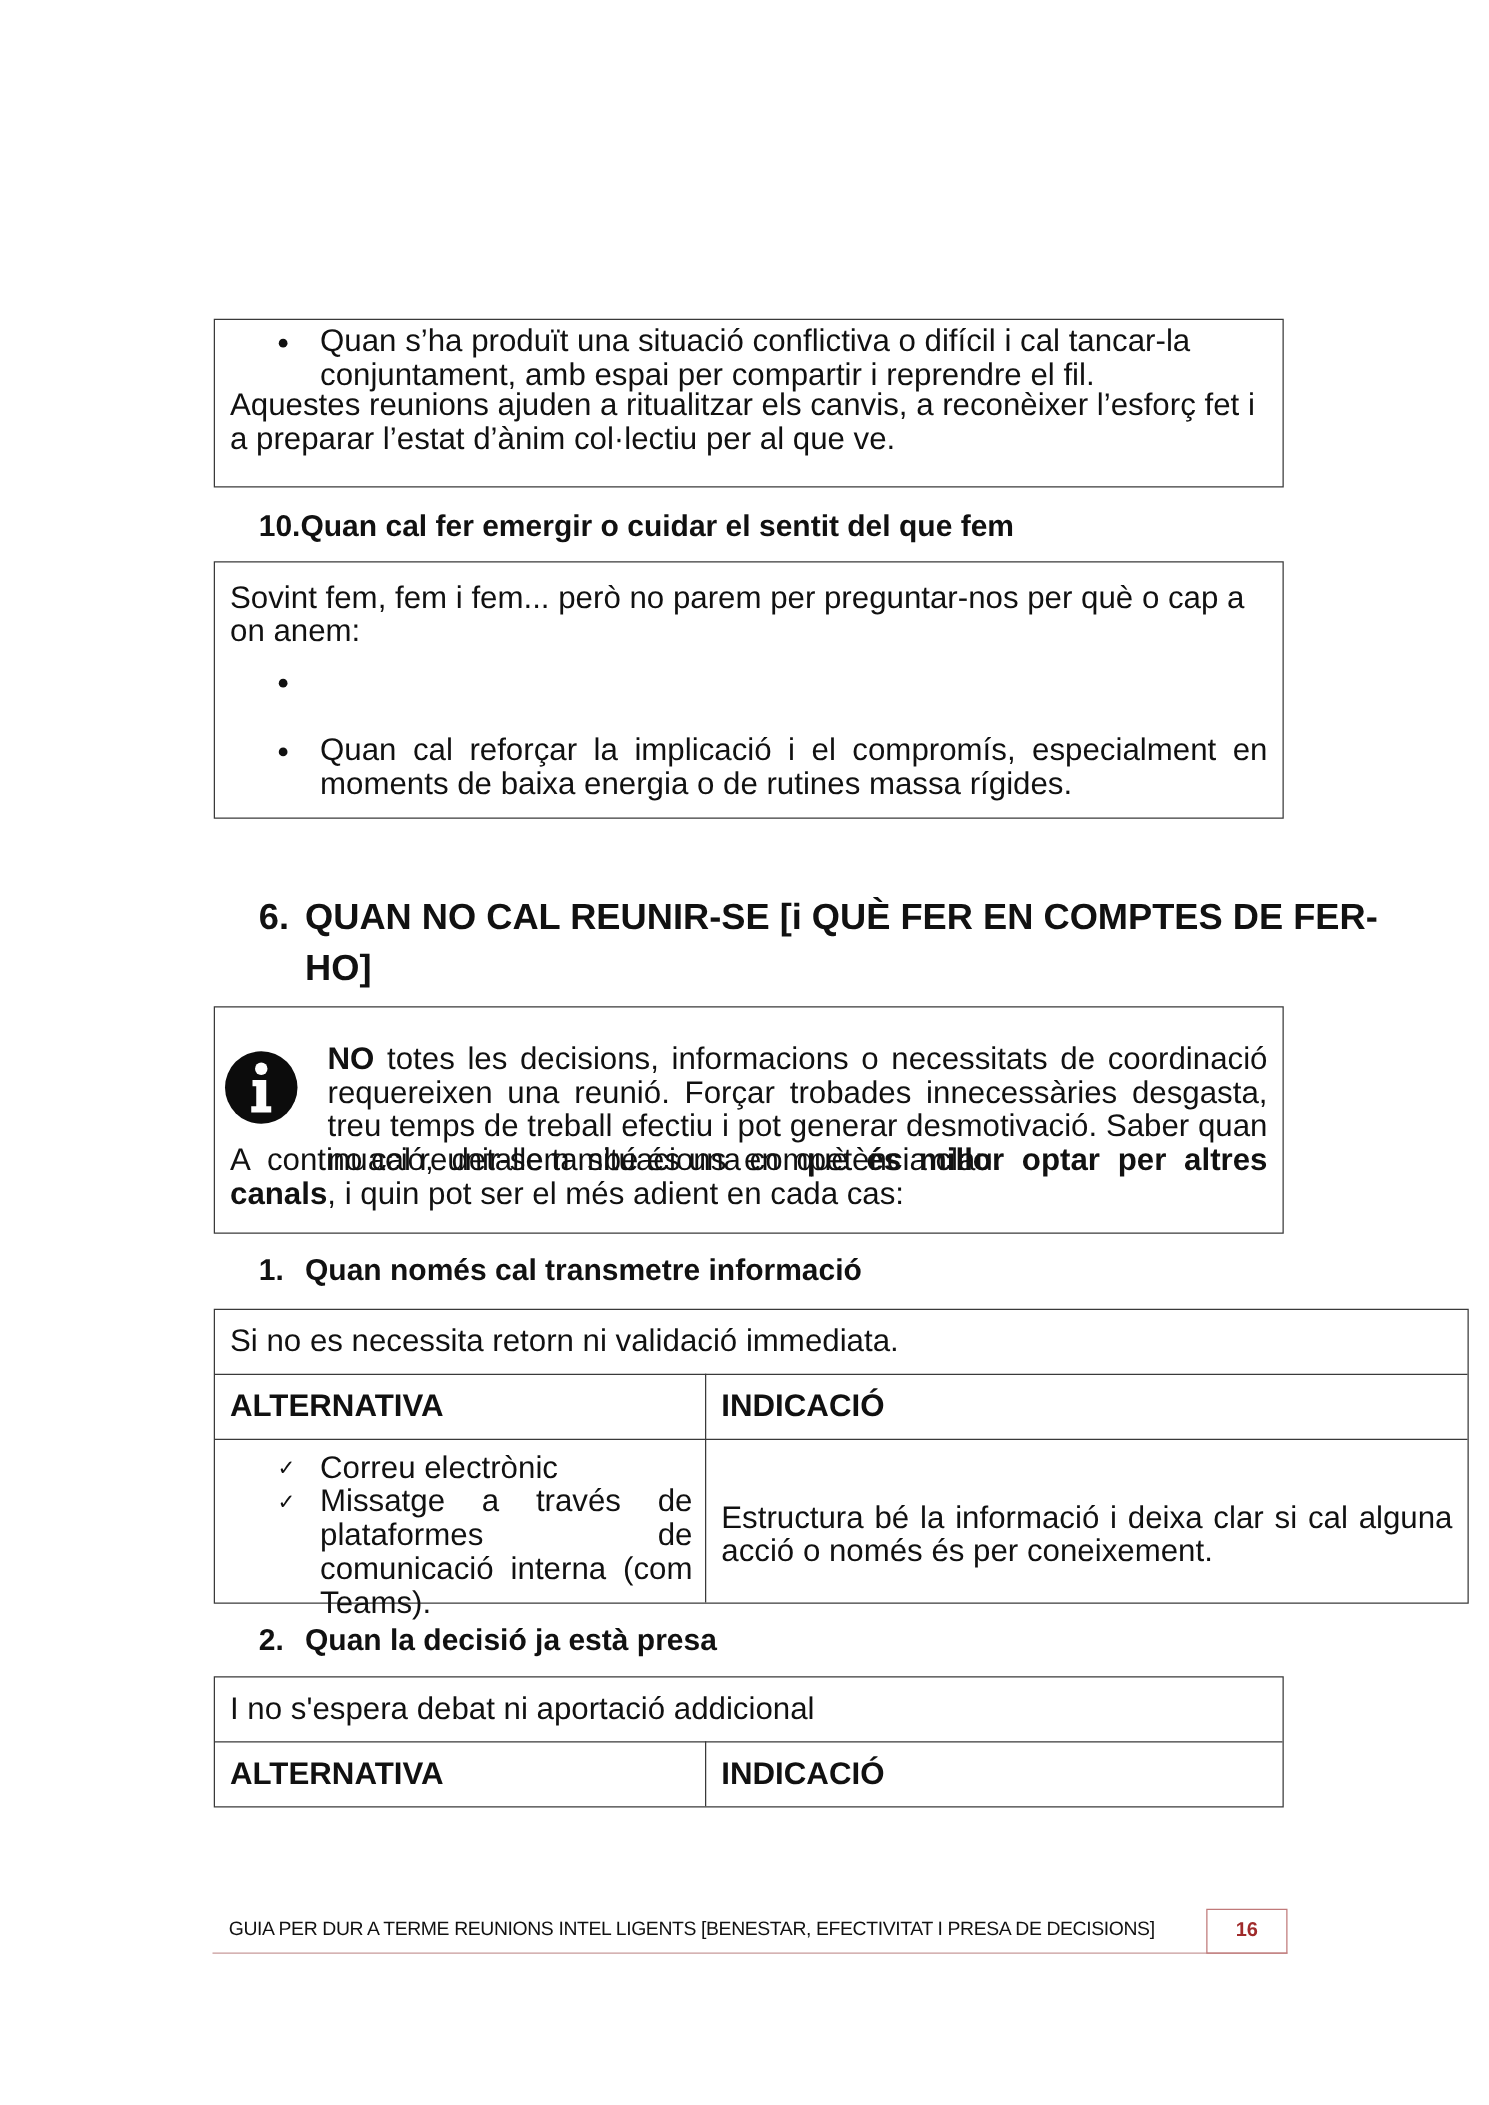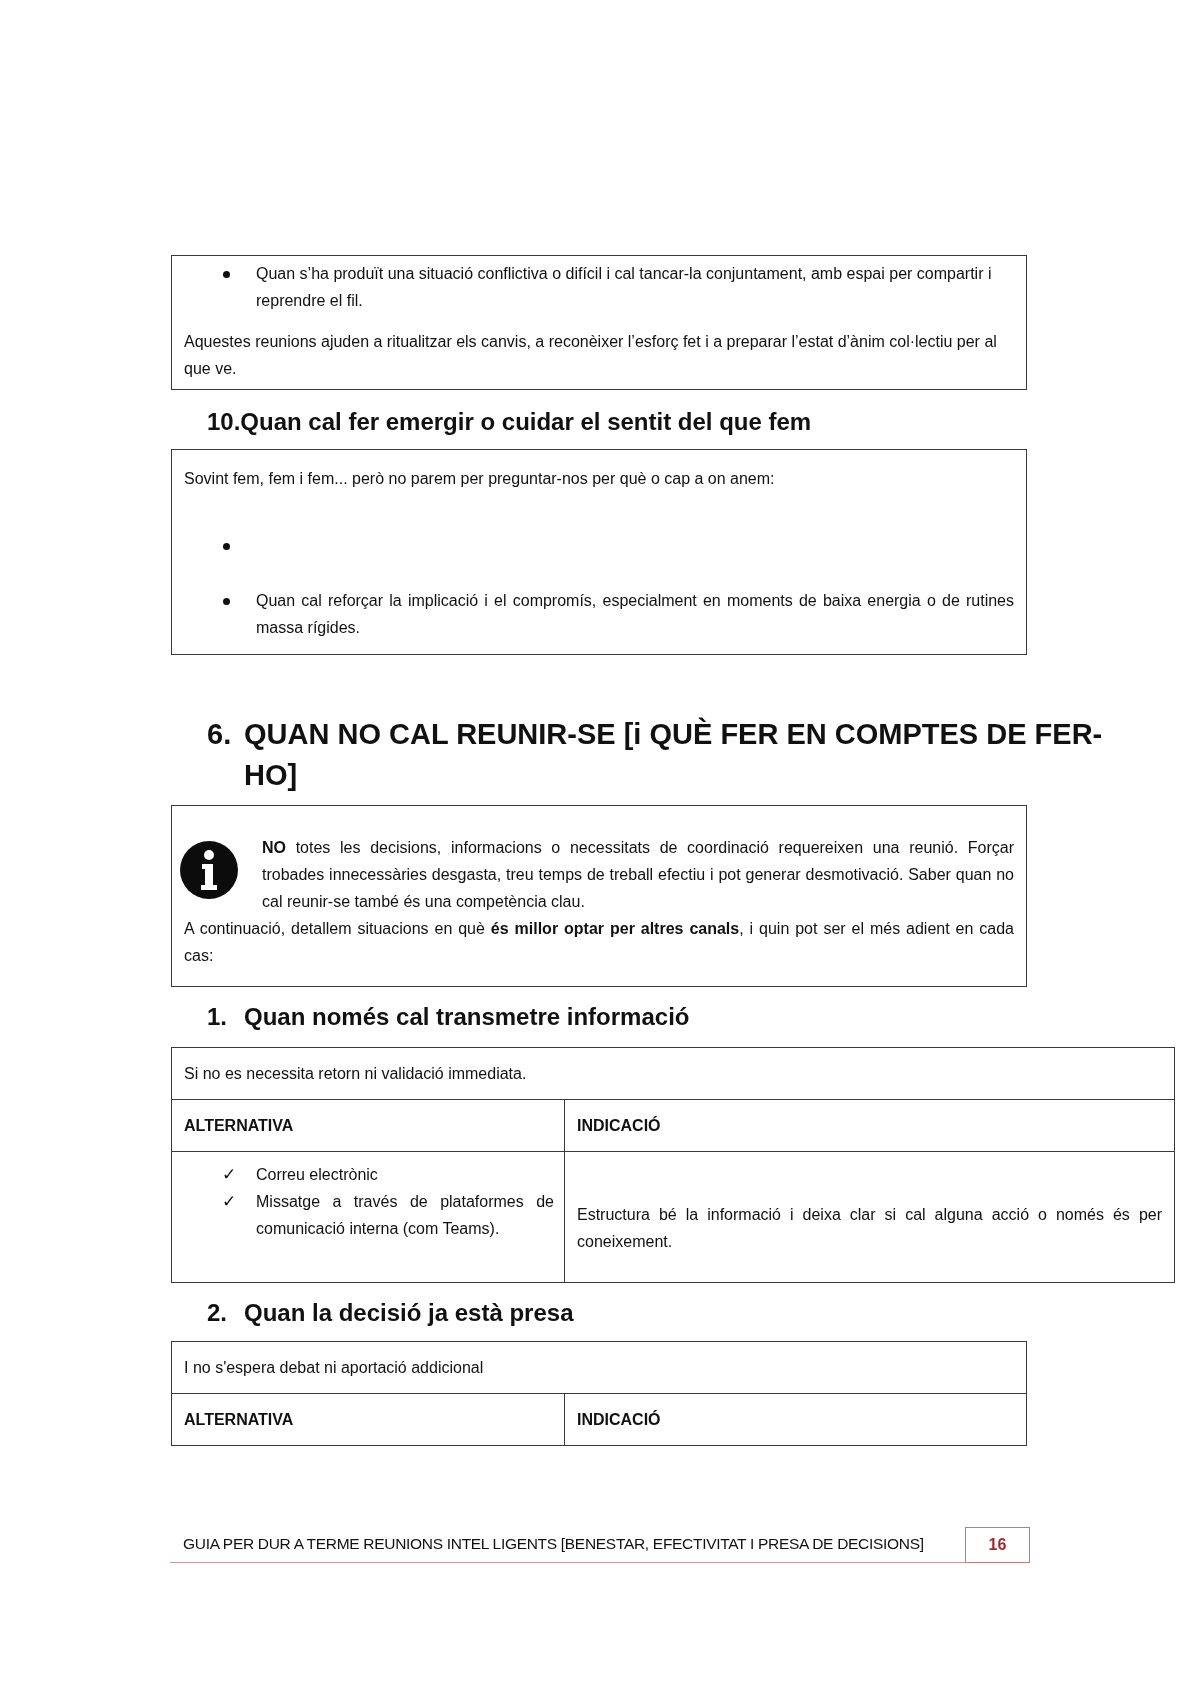--- a/index.html
+++ b/index.html
@@ -1,20 +1,20 @@
 <!DOCTYPE html>
 <html><head>
 <meta charset="utf-8">
 <style>
   html, body { margin: 0; padding: 0; background: #ffffff; }
   body { width: 1191px; height: 1684px; position: relative; overflow: hidden;
          font-family: "Liberation Sans", sans-serif; color: #111; }
   .page { position: absolute; left: 0; top: 0; width: 1191px; height: 1684px; }
   .box { position: absolute; border: 1.3px solid #3a3a3a; box-sizing: border-box; background: #fff; }
-  .txt { font-size: 16px; line-height: 27px; }
+  .txt { font-size: 25px; line-height: 27px; }
   .justify { text-align: justify; }
   .abs { position: absolute; }
   .bullet-row { position: absolute; left: 0; right: 0; }
   .bullet { position: absolute; width: 7px; height: 7px; border-radius: 50%; background: #111; }
   .bullet-text { position: absolute; left: 84px; right: 12px; }
   .heading-sub { position: absolute; font-weight: bold; font-size: 24px; line-height: 30px; color: #111; }
   .heading-main { position: absolute; font-weight: bold; font-size: 29px; line-height: 42px; color: #111; }
   .tbl { position: absolute; border: 1.3px solid #3a3a3a; box-sizing: border-box; }
   .hline { position: absolute; left: 0; right: 0; height: 0; border-top: 1.3px solid #3a3a3a; }
   .vline { position: absolute; width: 0; border-left: 1.3px solid #3a3a3a; }
@@ -29,21 +29,21 @@
 </head>
 <body>
 
 <div class="page">
 
   <div class="box" style="left:171px; top:255px; width:856px; height:135px;">
     <div class="bullet-row" style="top:4px; height:54px;">
       <span class="bullet" style="left:51px; top:11px;"></span>
       <div class="bullet-text txt">Quan s’ha produït una situació conflictiva o difícil i cal tancar-la conjuntament, amb espai per compartir i reprendre el fil.</div>
     </div>
-    <div class="abs txt" style="left:12px; right:12px; top:72px;">Aquestes reunions ajuden a ritualitzar els canvis, a reconèixer l’esforç fet i a preparar l’estat d’ànim col·lectiu per al que ve.</div>
+    <div class="abs txt" style="left:12px; right:12px; top:55px;">Aquestes reunions ajuden a ritualitzar els canvis, a reconèixer l’esforç fet i a preparar l’estat d’ànim col·lectiu per al que ve.</div>
   </div>
 
   <div class="heading-sub" style="left:207px; top:407px;">10.Quan cal fer emergir o cuidar el sentit del que fem</div>
 
   <div class="box" style="left:171px; top:449px; width:856px; height:206px;">
     <div class="abs txt" style="left:12px; right:12px; top:15px;">Sovint fem, fem i fem... però no parem per preguntar-nos per què o cap a on anem:</div>
     <div class="bullet-row" style="top:82px; height:54px;">
       <span class="bullet" style="left:51px; top:11px;"></span>
     </div>
     <div class="bullet-row" style="top:137px; height:54px;">

